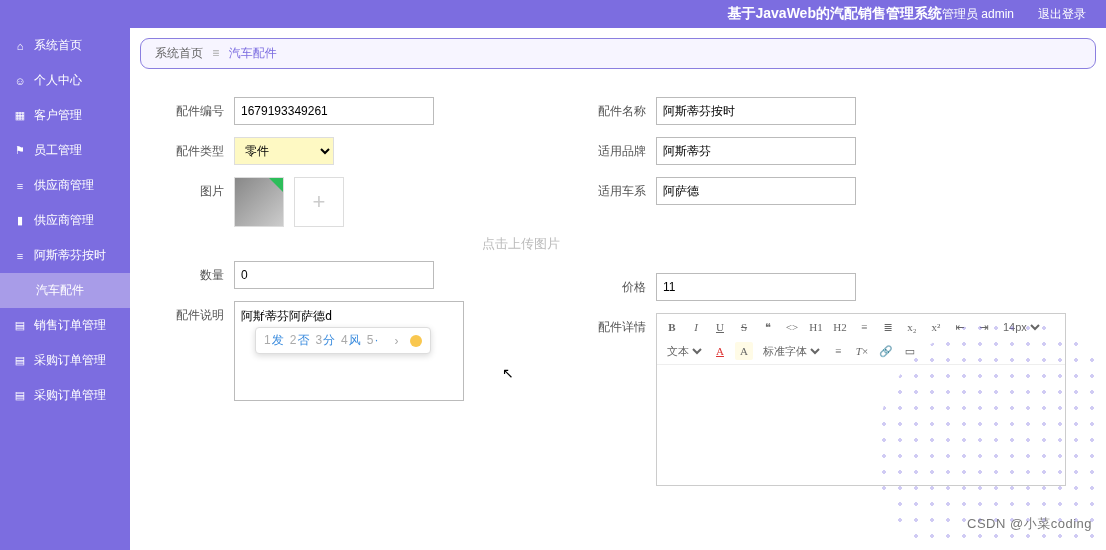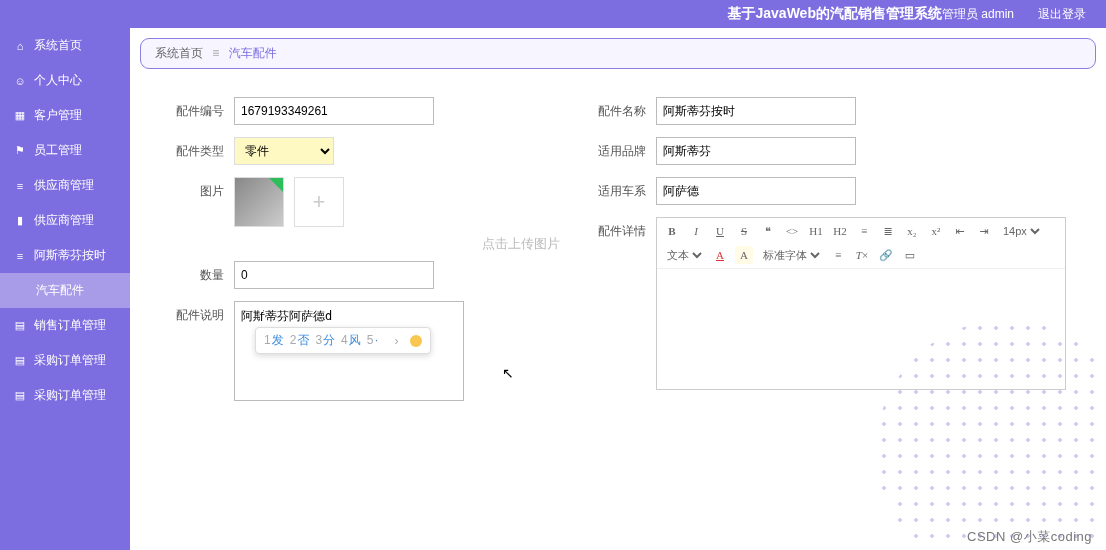--- a/index.html
+++ b/index.html
@@ -34,21 +34,21 @@
 .ime .inword { position: absolute; top: -18px; left: 4px; background:#fff; }
 .ime .n { color: #aaa; margin-right: 1px; }
 .ime .w { color: #3b8cde; margin-right: 6px; }
 .ime .arr { color: #aaa; margin-left: 4px; }
 .ime .dot { width: 12px; height: 12px; border-radius: 50%; background: #f9c74f; display: inline-block; margin-left: 6px; }
 .editor { border: 1px solid #ccc; width: 410px; }
 .toolbar { border-bottom: 1px solid #eee; padding: 4px 6px; display: flex; flex-wrap: wrap; gap: 6px; align-items: center; font-size: 11px; color: #666; }
 .tbtn { width: 18px; height: 18px; display: inline-flex; align-items: center; justify-content: center; border-radius: 2px; cursor: pointer; font-family: Georgia, serif; }
 .tsel { font-size: 11px; border: none; background: transparent; color: #666; }
 .ed-body { height: 120px; }
-.watermark { position: absolute; right: 14px; bottom: 4px; color: #777; font-size: 13px; letter-spacing: .5px; }
+.watermark { position: absolute; right: 14px; bottom: 17px; color: #777; font-size: 13px; letter-spacing: .5px; }
 .dots { position: absolute; right: -30px; bottom: -30px; width: 260px; height: 260px; background: radial-gradient(circle,#7c6de0 2px, transparent 2px); background-size: 16px 16px; opacity: .35; border-radius: 50%; pointer-events: none; }
 .cursor { position: absolute; left: 502px; top: 365px; font-size: 14px; color: #000; pointer-events:none; }
 </style>
 </head>
 <body>
 
 <div class="header">
   <div class="header-title">基于JavaWeb的汽配销售管理系统</div>
   <div class="header-user">
     <span>管理员 admin</span>
@@ -150,20 +150,24 @@
         <div class="label">配件名称</div>
         <input class="inp" value="阿斯蒂芬按时" style="">
       </div>
       <div class="row">
         <div class="label">适用品牌</div>
         <input class="inp" value="阿斯蒂芬" style="">
       </div>
       <div class="row">
         <div class="label">适用车系</div>
         <input class="inp" value="阿萨德" style="">
+      </div>
+      <div class="row" style="margin-top:68px">
+        <div class="label">价格</div>
+        <input class="inp" value="11" style="">
       </div>
       <div class="row">
         <div class="label">配件详情</div>
         <div class="editor">
           <div class="toolbar">
             <span class="tbtn">
                 <b>B</b>
               </span>
             <span class="tbtn">
                 <i>I</i>

